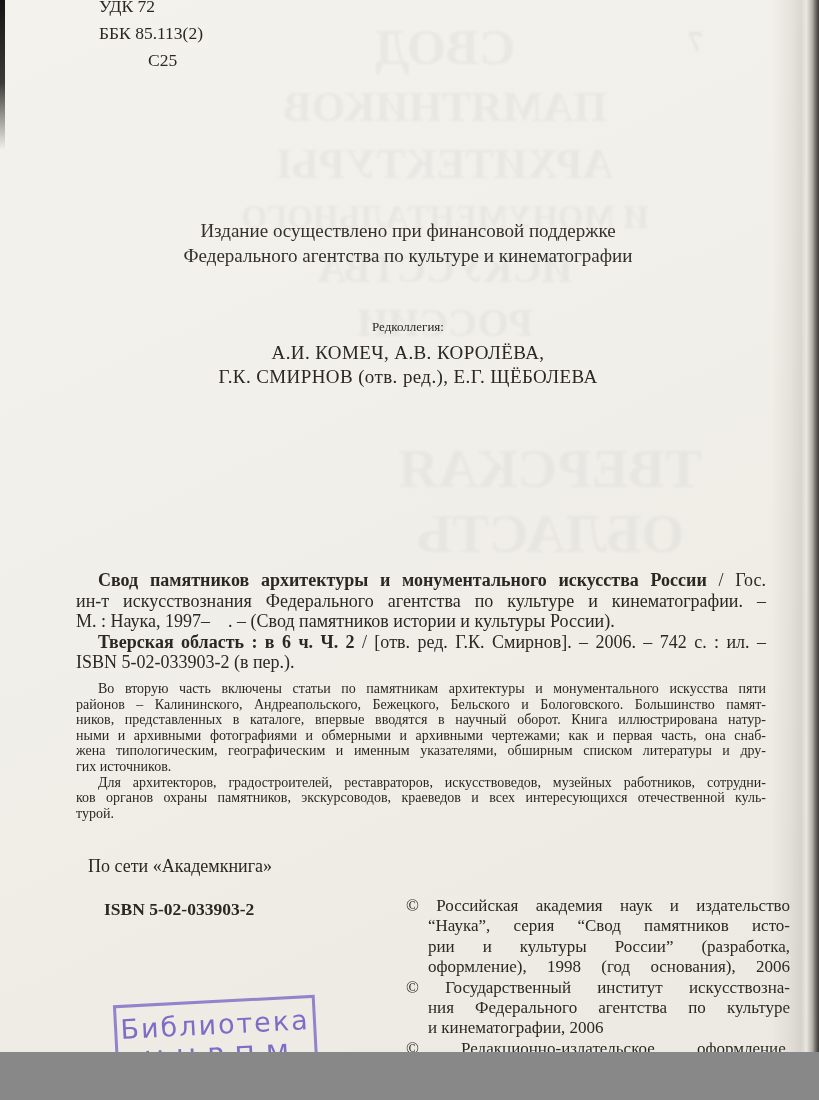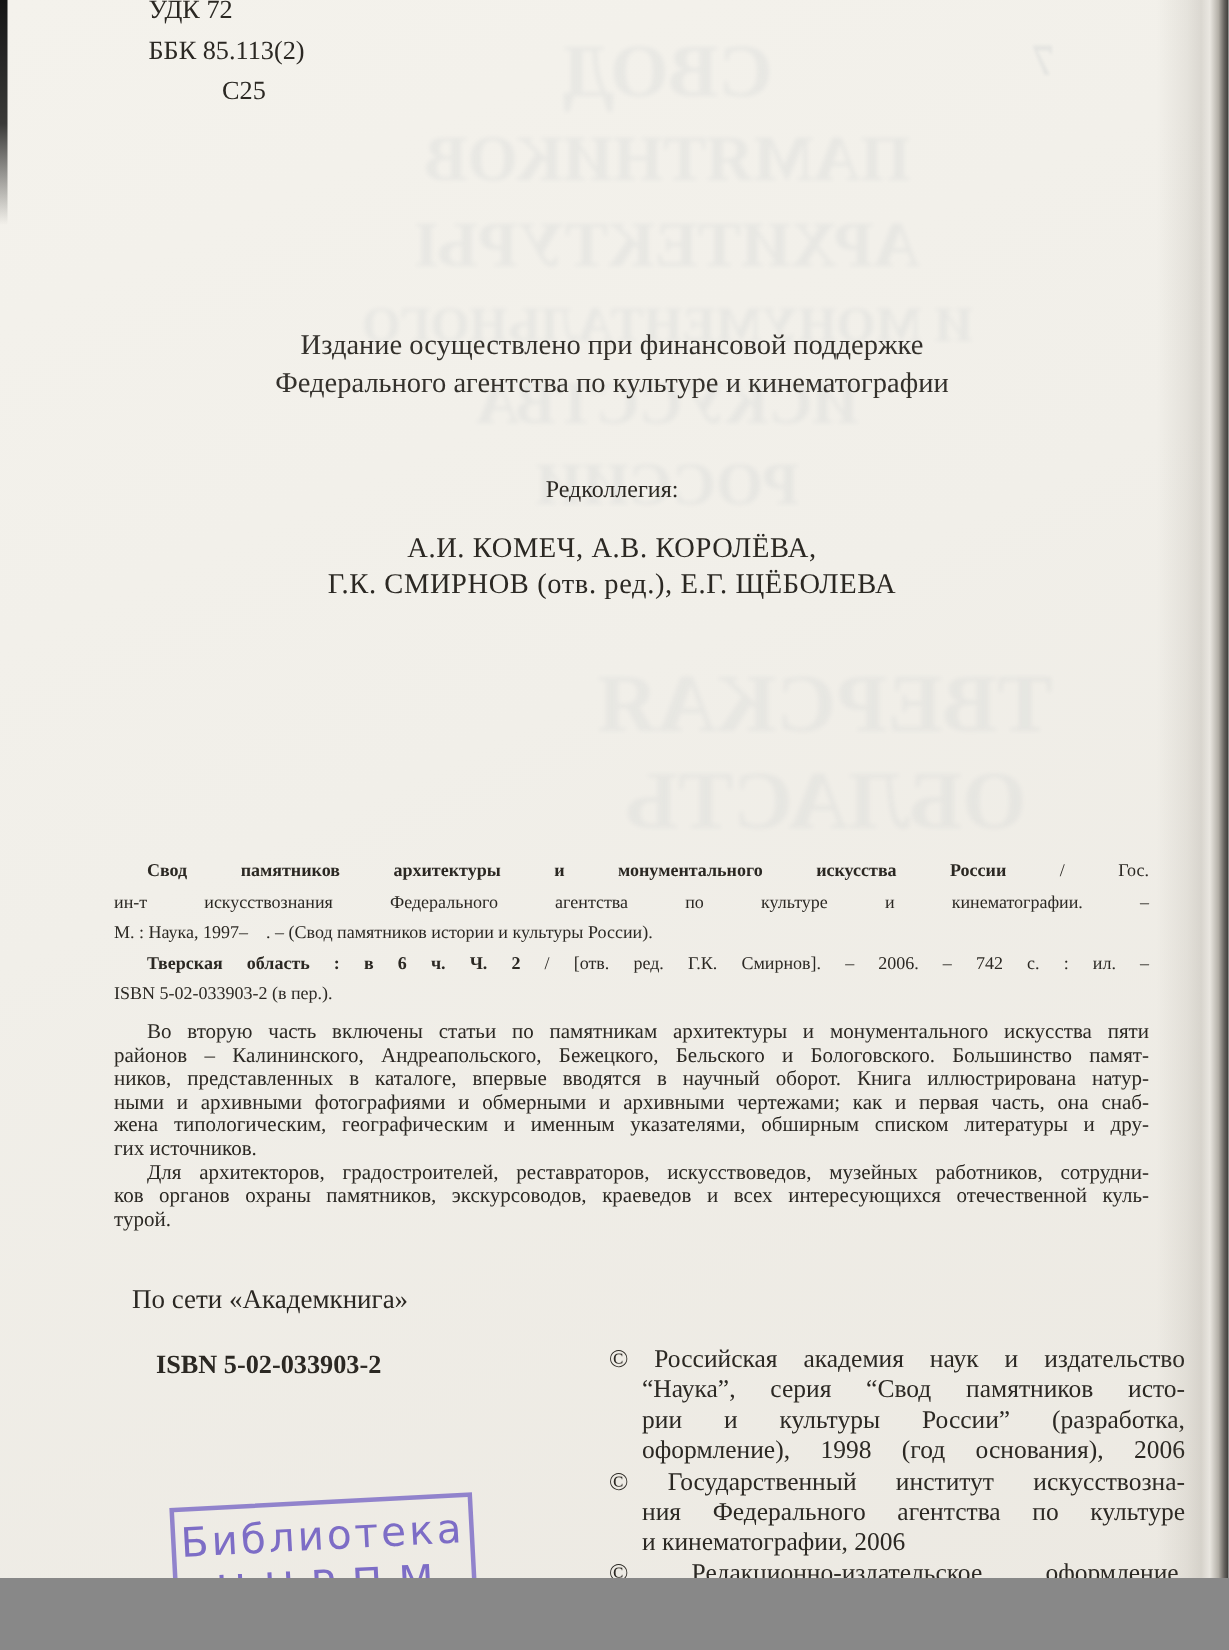--- a/index.html
+++ b/index.html
@@ -33,24 +33,24 @@
   .gb{font-size:55px;line-height:65px;}
   .ghost-7{left:688px;top:24px;font-size:30px;opacity:.09;filter:blur(1px);}
   
   .udk{position:absolute;left:99px;top:-7px;font-size:17.5px;line-height:27px;}
   .udk .sign{padding-left:49px;}
   
   .support{position:absolute;left:0;top:219px;width:816px;text-align:center;
     font-size:19px;line-height:24.5px;color:#34312c;}
   
   .edboard{position:absolute;left:0;top:316px;width:816px;text-align:center;}
-  .edboard .hd{font-size:16px;line-height:22px;margin-bottom:16px;}
+  .edboard .hd{font-size:13px;line-height:22px;margin-bottom:3px;}
   .edboard .nm{font-size:19px;line-height:23.5px;letter-spacing:.4px;}
   
-  .biblio{position:absolute;left:76px;top:570px;width:690px;font-size:12px;line-height:20.6px;}
+  .biblio{position:absolute;left:76px;top:570px;width:690px;font-size:18px;line-height:20.6px;}
   .jl{text-align:justify;text-align-last:justify;}
   .ind{text-indent:22px;}
   .b{font-weight:700;}
   
   .annot{position:absolute;left:76px;top:681px;width:690px;font-size:14px;line-height:15.6px;}
   
   .network{position:absolute;left:88px;top:856px;font-size:18px;}
   .isbn{position:absolute;left:104px;top:899px;font-size:17.5px;font-weight:700;}
   
   .copyright{position:absolute;left:406px;top:896px;width:384px;font-size:17px;line-height:20.4px;}

